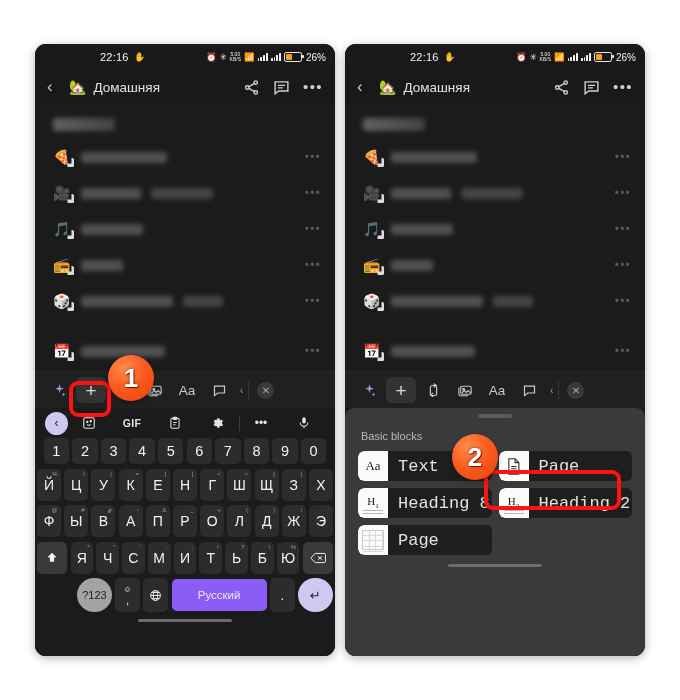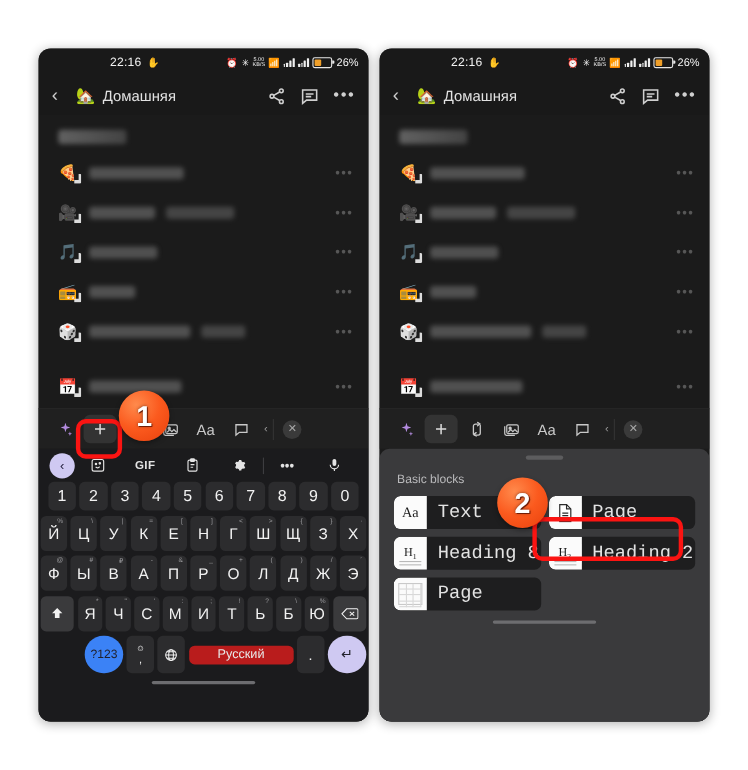--- a/index.html
+++ b/index.html
@@ -99,24 +99,24 @@
   .krow{display:flex;justify-content:center;gap:3.2px;margin-bottom:4.5px;}
   .key{
     position:relative;width:25.4px;height:32px;background:#2c2c2e;border-radius:5px;
     display:flex;align-items:center;justify-content:center;color:#f2f2f2;font-size:14px;
   }
   .key sup{position:absolute;top:2px;right:3.5px;font-size:6px;color:#9b9b9e;font-weight:400;}
   .key.num{height:26px;font-size:14.5px;}
   .key.func{width:34px;background:#3a3a3c;font-size:13px;}
   .krow.r4{gap:3.2px;}
   .krow.r5{gap:3.2px;align-items:center;}
-  .key.sym{width:35px;height:34px;background:#3b82f6;color:#21212b;border-radius:17px;font-size:11px;margin-left:40px;}
+  .key.sym{width:35px;height:34px;background:#a3a3a3;color:#21212b;border-radius:17px;font-size:11px;margin-left:40px;}
   .key.comma{width:25px;height:34px;background:#2c2c2e;font-size:12px;flex-direction:column;gap:1px;}
   .key.globe{width:25px;height:34px;background:#2c2c2e;font-size:12px;}
-  .key.space{flex:1;max-width:120px;height:17px;background:#b91c1c;font-size:11.5px;color:#e8e8e8;}
+  .key.space{flex:1;max-width:120px;height:32px;background:#8b5cf6;font-size:11.5px;color:#e8e8e8;}
   .key.period{width:25px;height:34px;background:#2c2c2e;font-size:13px;}
   .key.enter{width:35px;height:34px;background:#cfc9f2;color:#21212b;border-radius:17px;font-size:13px;}
   .homebar{width:94px;height:3.2px;border-radius:2px;background:#6d6d70;margin:7px auto 0;}
 
   
   .sheet{
     position:absolute;left:0;right:0;bottom:0;height:248px;background:#3a3a3c;
     border-radius:9px 9px 0 0;overflow:hidden;
   }
   .sheet-handle{width:34px;height:4px;border-radius:2px;background:#5c5c5e;margin:6px auto 0;}

